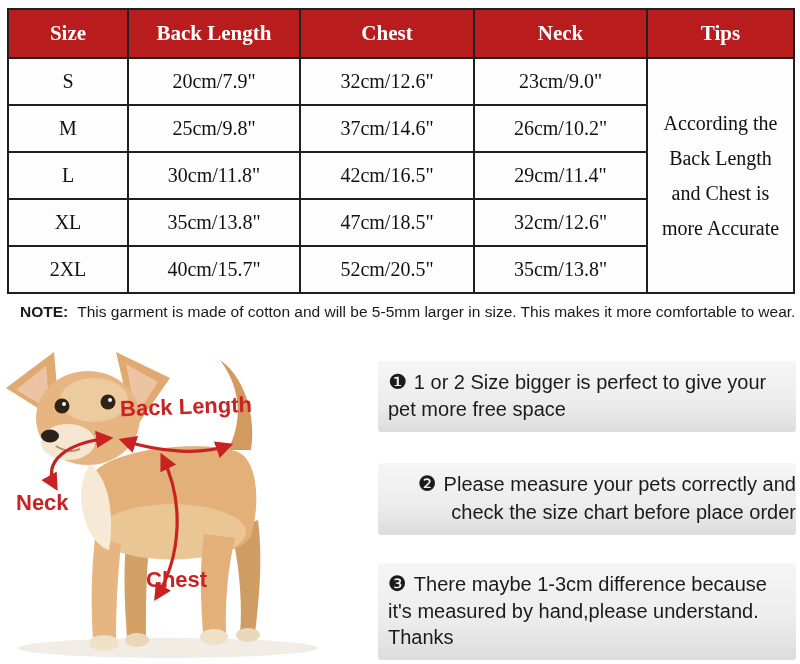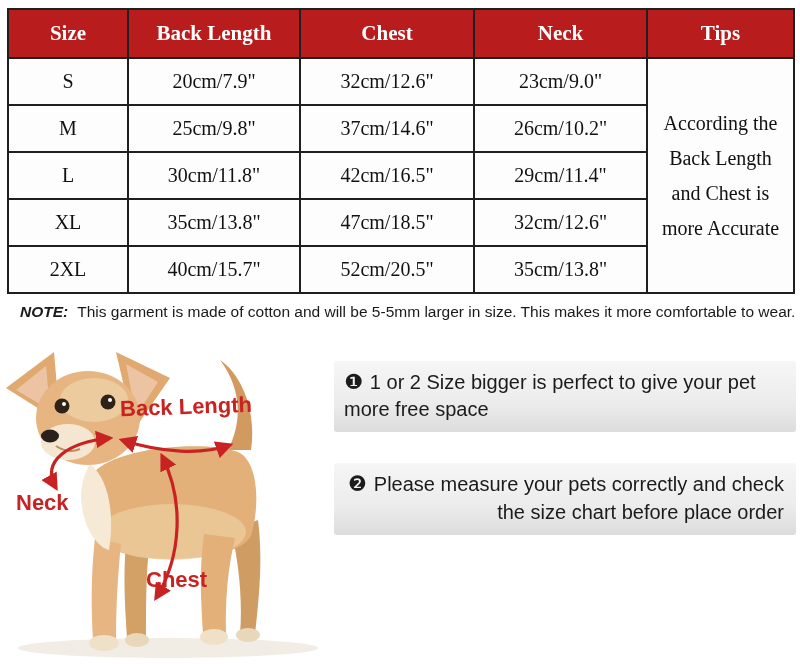--- a/index.html
+++ b/index.html
@@ -14,36 +14,36 @@
   table.size-table th{height:45px;background:#b91c1c;color:#ffffff;font-weight:bold;
                    font-size:21px;font-family:"Liberation Serif",serif;}
   table.size-table td{height:43px;font-size:20px;color:#111111;background:#fdfdfd;}
   td.col-size{background:#f1f1f1;}
   td.tips-cell{font-size:18px;line-height:1.75;padding:0 8px;background:#fdfdfd;}
 
   
   .note-line{position:absolute;left:20px;top:303px;width:770px;
              font-family:"Liberation Sans",sans-serif;font-size:15.5px;color:#1a1a1a;
              white-space:nowrap;}
-  .note-line .note-label{font-weight:bold;margin-right:9px;font-style:italic;}
+  .note-line .note-label{font-weight:bold;margin-right:9px;}
 
   
   .dog-figure{position:absolute;left:0;top:348px;width:332px;height:316px;}
   .dog-figure svg{display:block;width:332px;height:316px;}
   .fig-label{position:absolute;color:#c92222;font-family:"Liberation Sans",sans-serif;
              font-weight:bold;white-space:nowrap;}
   .fig-label.back{left:120px;top:46px;font-size:22px;transform:rotate(-2deg);}
   .fig-label.neck{left:16px;top:142px;font-size:22px;}
   .fig-label.chest{left:146px;top:219px;font-size:22px;}
 
   .tips-list{position:absolute;left:334px;top:348px;width:462px;}
   .tip-box{background:linear-gradient(180deg,#f6f6f6 0%,#ececec 60%,#dcdcdc 100%);
-           border-radius:3px;padding:8px 12px 10px 10px;
+           border-radius:3px;padding:8px 0 10px 10px;
            font-family:"Liberation Sans",sans-serif;font-size:20px;line-height:1.3;
-           color:#1b1b1b;}
+           color:#1b1b1b;margin-left:44px;}
   .tip-box .bullet{font-size:21px;margin-right:7px;font-family:"DejaVu Sans",sans-serif;}
   .tip-1{margin-top:13px;}
   .tip-2{margin-top:31px;text-align:right;}
   .tip-3{margin-top:28px;}
 </style>
 </head>
 <body>
 
 <div class="canvas">
 
@@ -154,15 +154,18 @@
     <span class="fig-label chest">Chest</span>
   </div>
 
   <div class="tips-list">
     <div class="tip-box tip-1">
       <span class="bullet">❶</span><span>1 or 2 Size bigger is perfect to give your pet more free space</span>
     </div>
     <div class="tip-box tip-2">
       <span class="bullet">❷</span><span>Please measure your pets correctly and check the size chart before place order</span>
     </div>
+    <div class="tip-box tip-3">
+      <span class="bullet">❸</span><span>There maybe 1-3cm difference because it's measured by hand,please understand. Thanks</span>
+    </div>
   </div>
 
 </div>
 
 </body></html>

